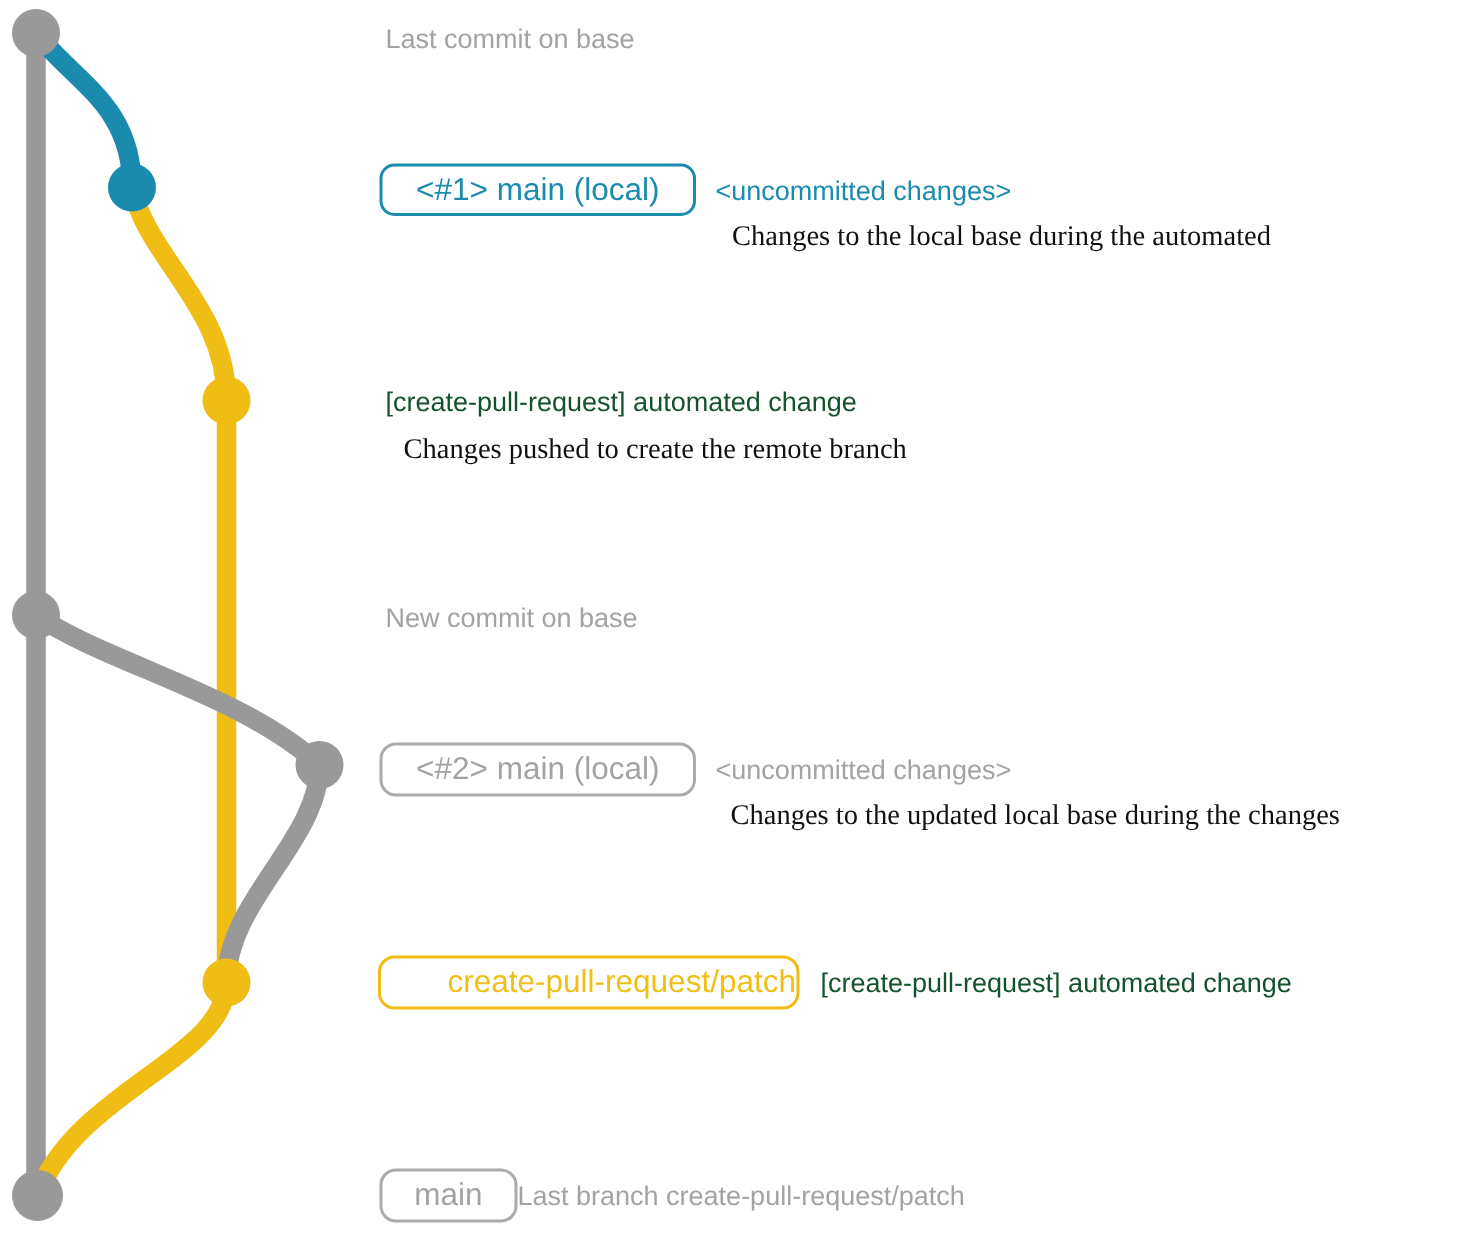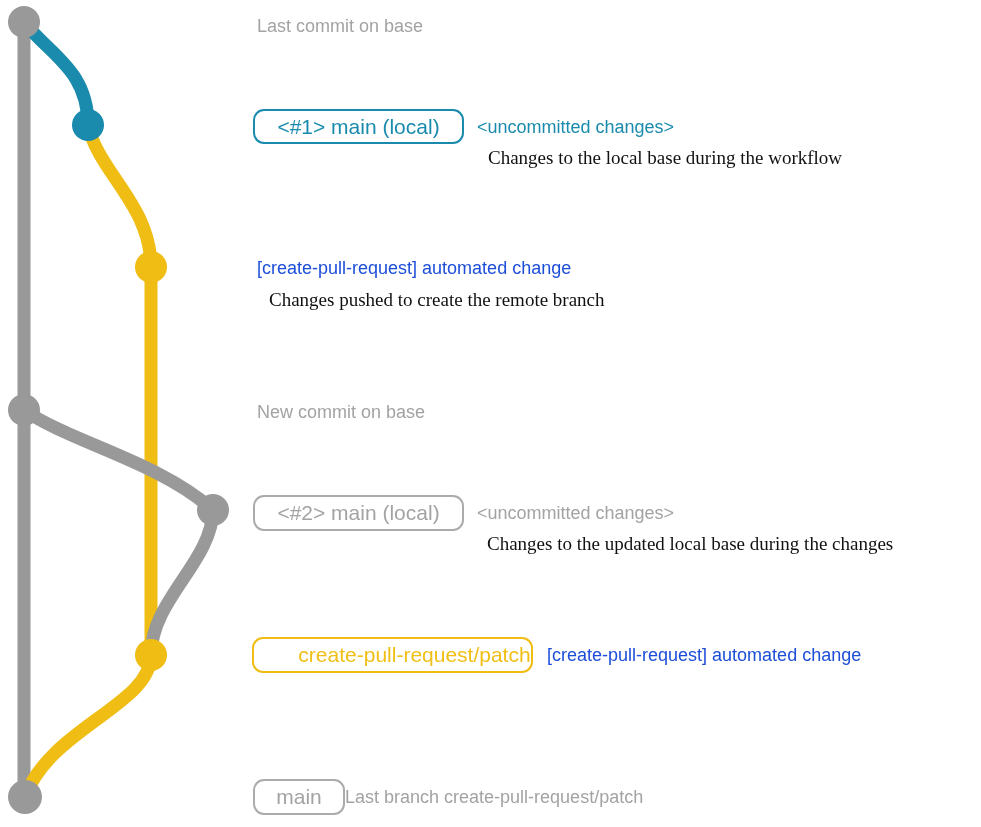--- a/index.html
+++ b/index.html
@@ -19,40 +19,40 @@
   .f-yellow{fill:#efbd13;}
 
   .lbl{
     position:absolute;
     white-space:nowrap;
     font-size:18px;
     line-height:26px;
   }
   .gray-text{color:#a3a3a3;}
   .teal-text{color:#1a8bad;}
-  .yellow-text{color:#1d4ed8;}
+  .yellow-text{color:#14532d;}
   .serif{
     font-family:"Liberation Serif",serif;
     font-size:19px;
     line-height:22px;
     color:#111111;
   }
   .tag{
     position:absolute;
     box-sizing:border-box;
     border:2px solid;
     border-radius:11px;
     display:flex;
     align-items:center;
     justify-content:center;
     font-size:21px;
     white-space:nowrap;
     background:#ffffff;
   }
-  .tag-teal{border-color:#1a8bad;color:#1a8bad;}
+  .tag-teal{border-color:#1a8bad;color:#1a8bad;border-radius:10px;}
   .tag-gray{border-color:#ababab;color:#a3a3a3;}
   .tag-yellow{border-color:#efbd13;color:#f0bf15;padding-left:44px;}
 </style>
 </head>
 <body>
 
 <div id="canvas">
 
   <svg id="graph-svg" width="260" height="827" viewBox="0 0 260 827">
     <path class="s-gray" d="M24 22 L24 797"></path>
@@ -69,21 +69,21 @@
     <circle class="f-yellow" cx="151" cy="655" r="16"></circle>
     <circle class="f-gray" cx="25" cy="797" r="17"></circle>
   </svg>
 
   <div class="lbl gray-text" style="left:257px;top:13px">Last commit on base</div>
 
   <div class="tag tag-teal" style="left:253px;top:109px;width:211px;height:35px">
     <span>&lt;#1&gt; main (local)</span>
   </div>
   <div class="lbl teal-text" style="left:477px;top:114px">&lt;uncommitted changes&gt;</div>
-  <div class="lbl serif" style="left:488px;top:147px">Changes to the local base during the workflow</div>
+  <div class="lbl serif" style="left:488px;top:147px">Changes to the local base during the automated</div>
 
   <div class="lbl yellow-text" style="left:257px;top:255px">[create-pull-request] automated change</div>
   <div class="lbl serif" style="left:269px;top:289px">Changes pushed to create the remote branch</div>
 
   <div class="lbl gray-text" style="left:257px;top:399px">New commit on base</div>
 
   <div class="tag tag-gray" style="left:253px;top:495px;width:211px;height:36px">
     <span>&lt;#2&gt; main (local)</span>
   </div>
   <div class="lbl gray-text" style="left:477px;top:500px">&lt;uncommitted changes&gt;</div>

